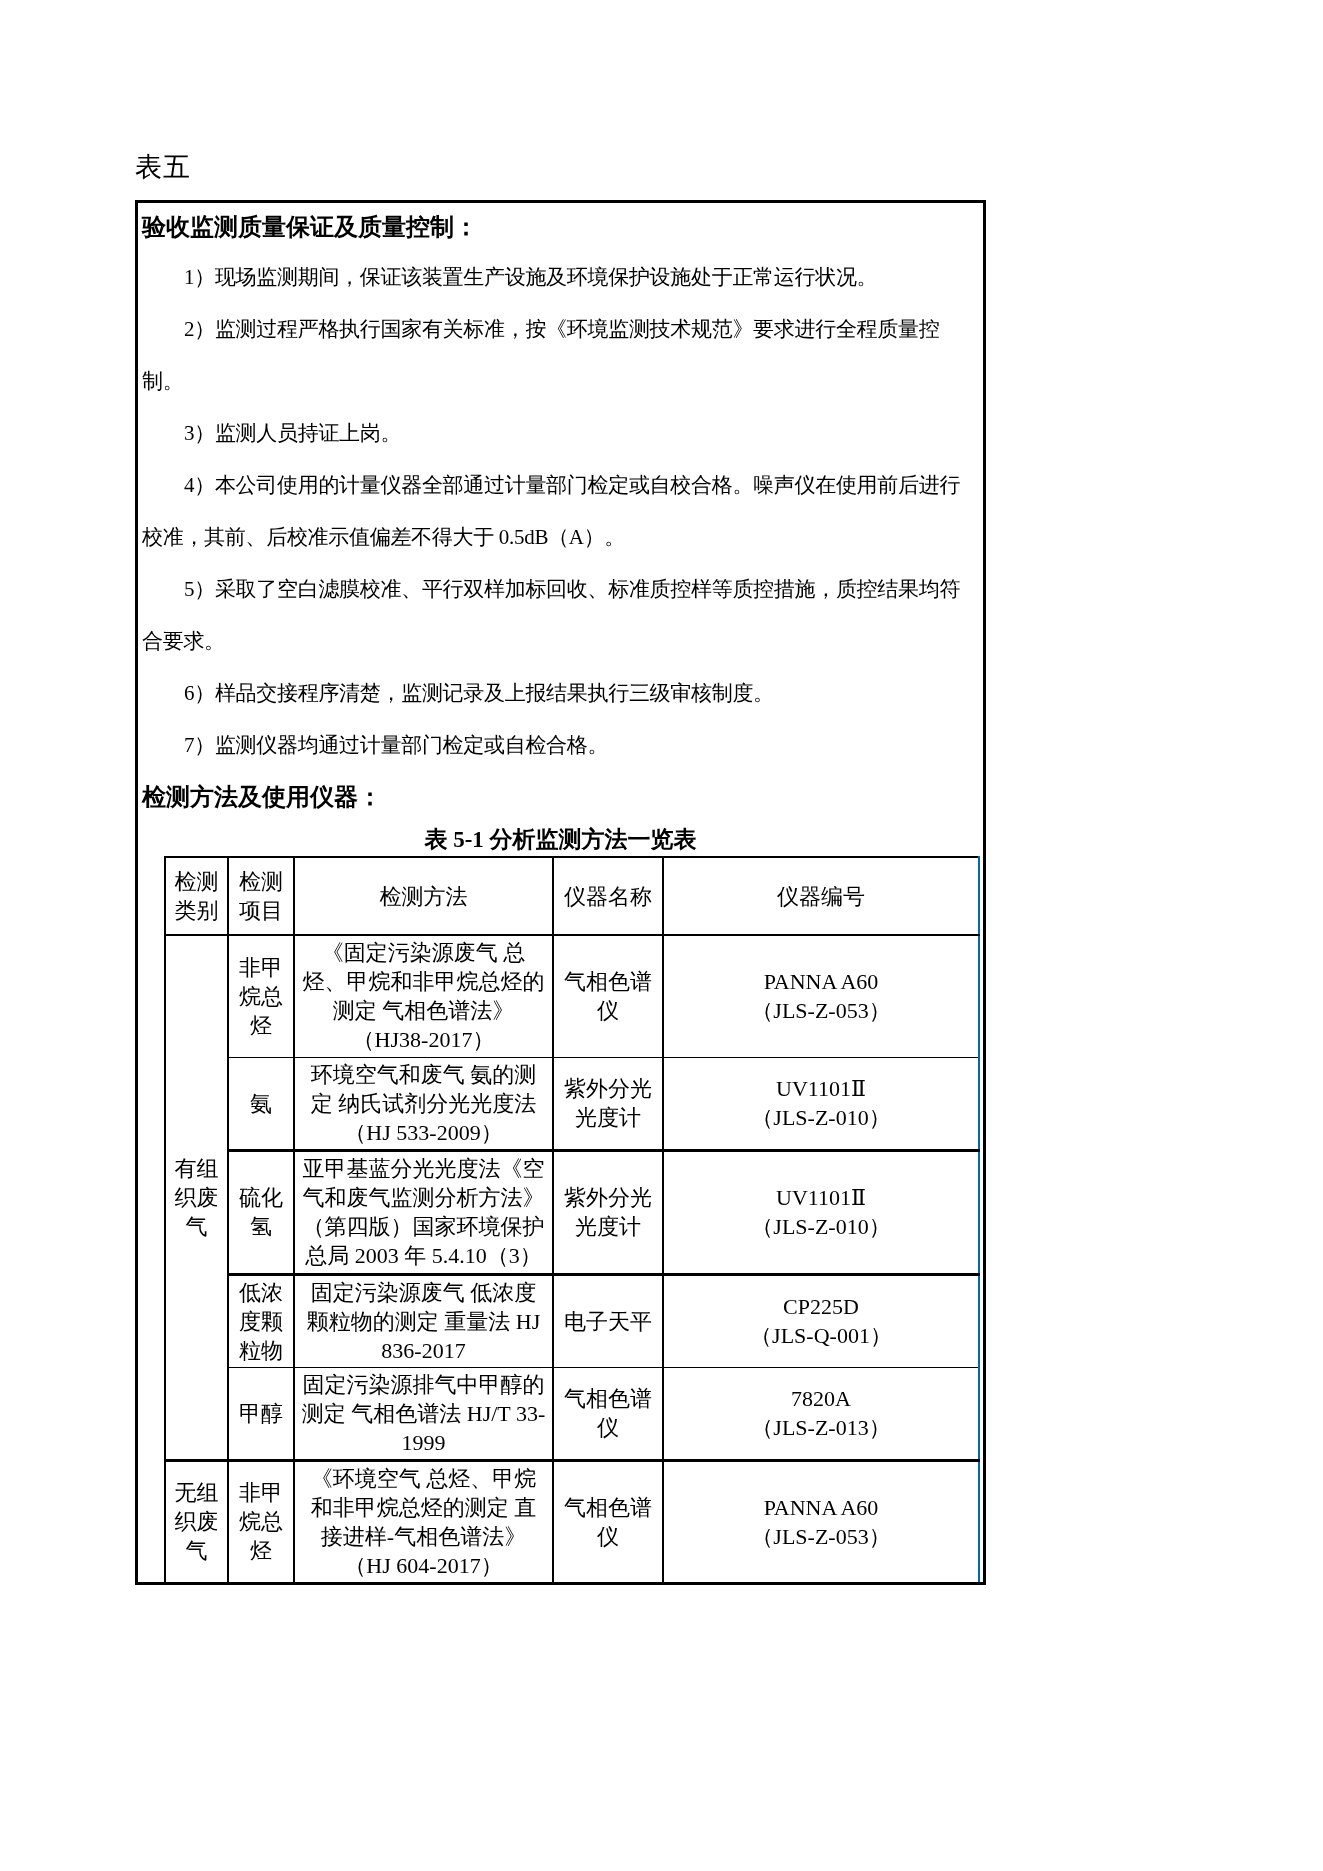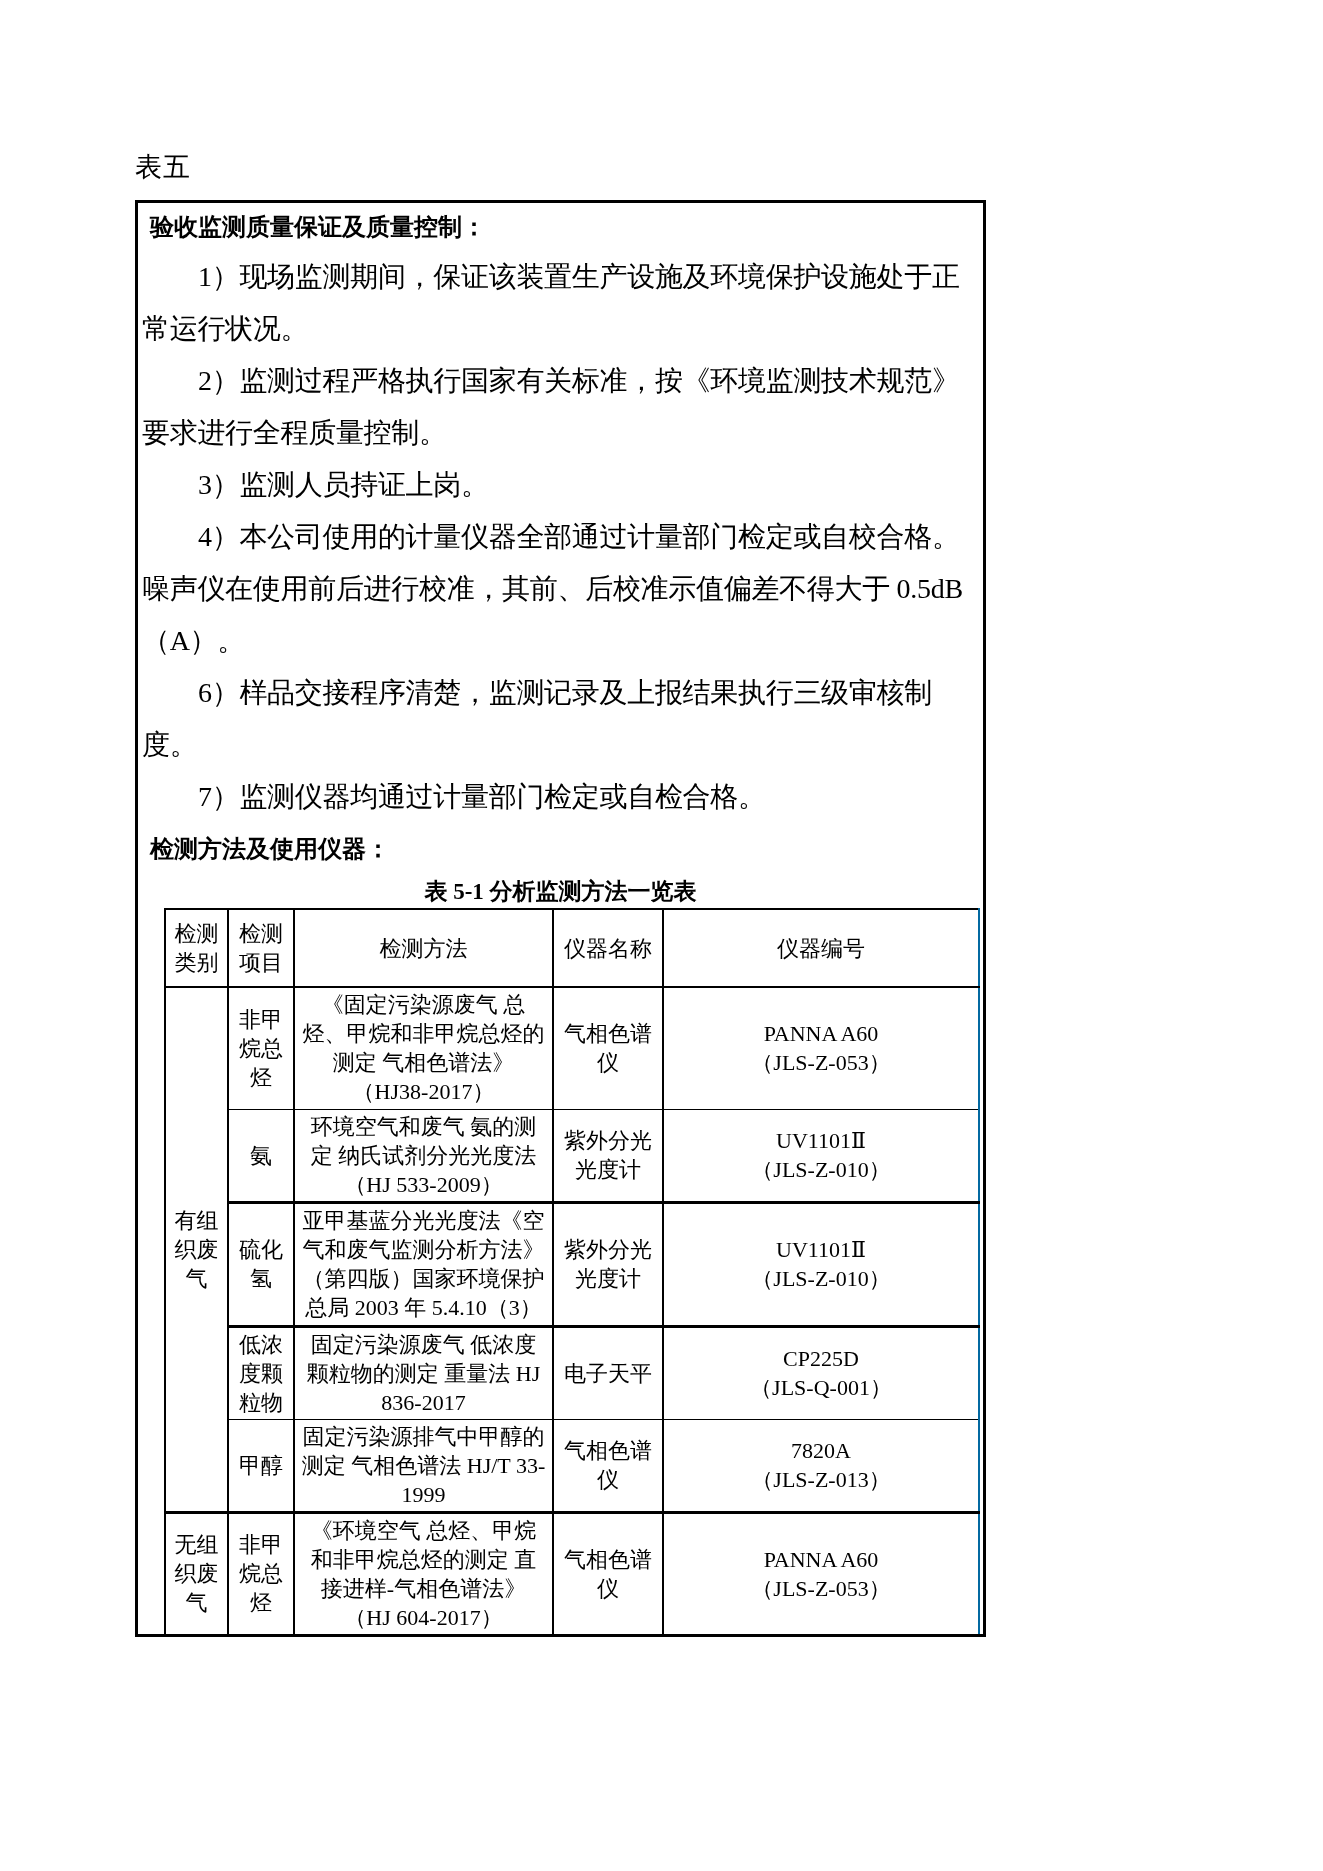--- a/index.html
+++ b/index.html
@@ -20,27 +20,27 @@
   }
   .box{
     width:845px;
     border:3px solid #000;
     box-sizing:content-box;
   }
   .qa-heading,.method-heading{
     font-weight:bold;
     font-size:24px;
     line-height:48px;
-    padding:0 12px;
+    padding:0 4px;
   }
   .method-heading{line-height:52px;}
   .qa p,.intro{
     margin:0;
     padding:0 4px;
-    font-size:28px;
+    font-size:21px;
     letter-spacing:-0.3px;
     line-height:52px;
     text-indent:2em;
   }
   .table-title{
     text-align:center;
     font-weight:bold;
     font-size:23px;
     line-height:33px;
   }
@@ -91,20 +91,21 @@
   <div class="doc-title">表五</div>
 
   <div class="box">
 
     <div class="qa">
       <div class="qa-heading">验收监测质量保证及质量控制：</div>
       <p>1）现场监测期间，保证该装置生产设施及环境保护设施处于正常运行状况。</p>
       <p>2）监测过程严格执行国家有关标准，按《环境监测技术规范》要求进行全程质量控制。</p>
       <p>3）监测人员持证上岗。</p>
       <p>4）本公司使用的计量仪器全部通过计量部门检定或自校合格。噪声仪在使用前后进行校准，其前、后校准示值偏差不得大于 0.5dB（A）。</p>
+      <p>5）采取了空白滤膜校准、平行双样加标回收、标准质控样等质控措施，质控结果均符合要求。</p>
       <p>6）样品交接程序清楚，监测记录及上报结果执行三级审核制度。</p>
       <p>7）监测仪器均通过计量部门检定或自检合格。</p>
     </div>
 
     <div class="method-heading">检测方法及使用仪器：</div>
     <div class="table-title">表 5-1 分析监测方法一览表</div>
 
     <table class="methods">
       <colgroup>
         <col style="width:63px">

